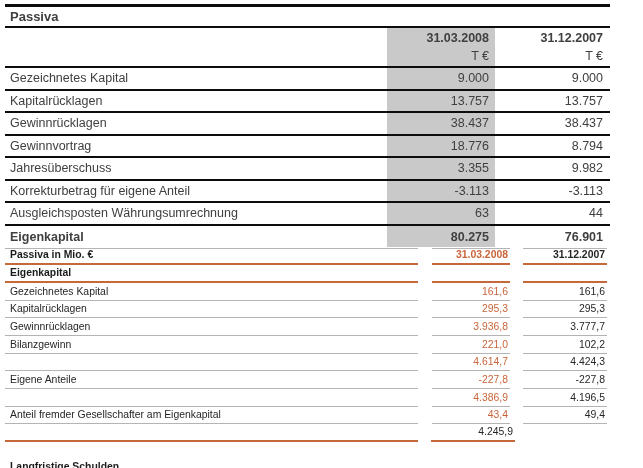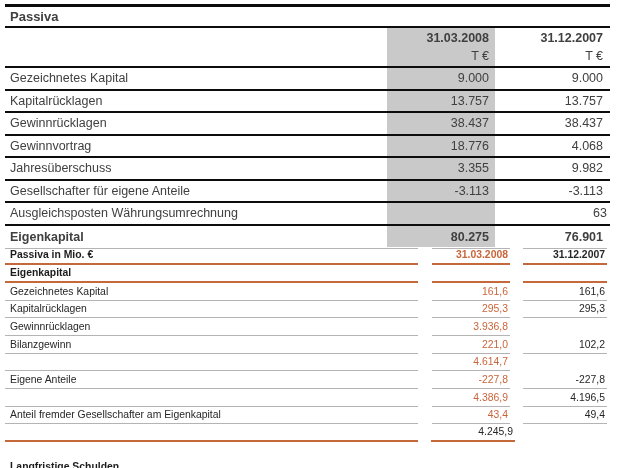--- a/index.html
+++ b/index.html
@@ -73,35 +73,36 @@
       <div class="v2">13.757</div>
     </div>
     <div class="t1-row">
       <div class="lbl">Gewinnrücklagen</div>
       <div class="v1">38.437</div>
       <div class="v2">38.437</div>
     </div>
     <div class="t1-row">
       <div class="lbl">Gewinnvortrag</div>
       <div class="v1">18.776</div>
-      <div class="v2">4.068</div>
+      <div class="v2">8.794</div>
     </div>
     <div class="t1-row">
       <div class="lbl">Jahresüberschuss</div>
       <div class="v1">3.355</div>
       <div class="v2">9.982</div>
     </div>
     <div class="t1-row">
-      <div class="lbl">Gesellschafter für eigene Anteile</div>
+      <div class="lbl">Korrekturbetrag für eigene Anteil</div>
       <div class="v1">-3.113</div>
       <div class="v2">-3.113</div>
     </div>
     <div class="t1-row">
       <div class="lbl">Ausgleichsposten Währungsumrechnung</div>
       <div class="v1">63</div>
+      <div class="v2">44</div>
     </div>
     <div class="t1-row total">
       <div class="lbl">Eigenkapital</div>
       <div class="v1">80.275</div>
       <div class="v2">76.901</div>
     </div>
   </div>
 
   <div class="t2">
 
@@ -123,29 +124,31 @@
       <div class="c2 u-g">161,6</div>
     </div>
     <div class="t2-row">
       <div class="c0 u-g">Kapitalrücklagen</div>
       <div class="c1 u-g v08">295,3</div>
       <div class="c2 u-g">295,3</div>
     </div>
     <div class="t2-row">
       <div class="c0 u-g">Gewinnrücklagen</div>
       <div class="c1 u-g v08">3.936,8</div>
+      <div class="c2 u-g">3.777,7</div>
     </div>
     <div class="t2-row">
       <div class="c0 u-g">Bilanzgewinn</div>
       <div class="c1 u-g v08">221,0</div>
       <div class="c2 u-g">102,2</div>
     </div>
     <div class="t2-row">
       <div class="c0 u-g"></div>
       <div class="c1 u-g v08">4.614,7</div>
+      <div class="c2 u-g">4.424,3</div>
     </div>
     <div class="t2-row">
       <div class="c0 u-g">Eigene Anteile</div>
       <div class="c1 u-g v08">-227,8</div>
       <div class="c2 u-g">-227,8</div>
     </div>
     <div class="t2-row">
       <div class="c0 u-g"></div>
       <div class="c1 u-g v08">4.386,9</div>
       <div class="c2 u-g">4.196,5</div>

